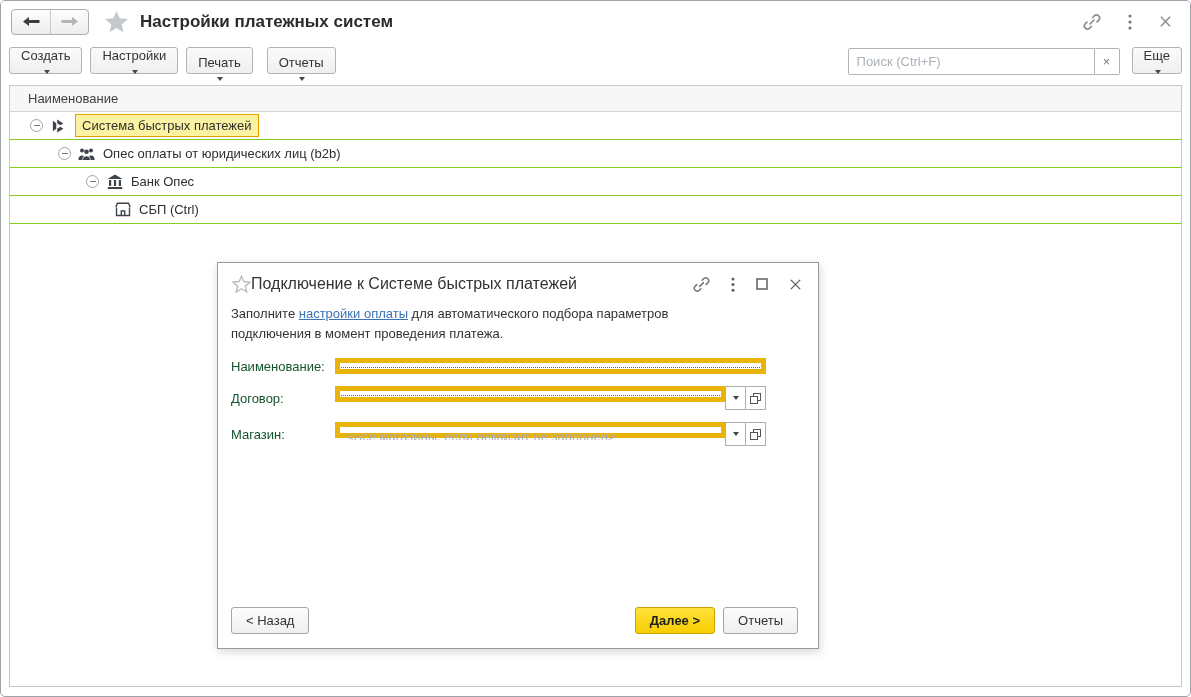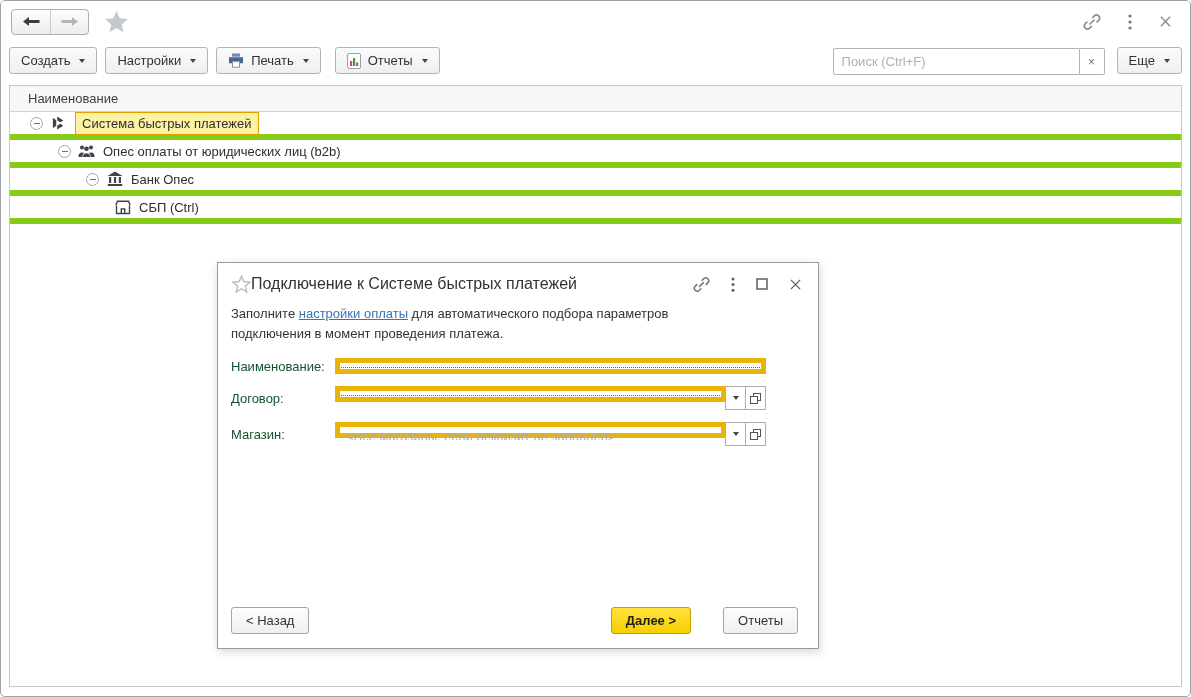--- a/index.html
+++ b/index.html
@@ -17,40 +17,40 @@
   .fav-star { margin:0 12px 0 16px; display:flex; }
   .page-title { font-size:17px; font-weight:bold; color:#2B2B2B; }
   .titlebar-icons { margin-left:auto; display:flex; align-items:center; gap:27px; }
   .icon-btn { display:flex; align-items:center; justify-content:center; cursor:pointer; }
 
   
   .toolbar { position:absolute; top:41px; left:0; right:0; height:37px;
              display:flex; align-items:center; padding:0 8px; gap:8px; background:#fff; }
   .tbtn { height:27px; display:inline-flex; align-items:center; gap:7px; padding:0 11px;
           border:1px solid #B3B3B3; border-radius:3px;
-          background:linear-gradient(#FBFBFB,#EFEFEF); font-size:13px; color:#333; cursor:pointer; }
+          background:linear-gradient(#FBFBFB,#EFEFEF); font-size:13px; color:#333; cursor:pointer;flex-direction:column; }
   .caret { width:0; height:0; border-left:3.5px solid transparent; border-right:3.5px solid transparent;
            border-top:4px solid #454545; margin-left:2px; }
   .toolbar-right { margin-left:auto; display:flex; align-items:center; }
   .search-wrap { display:flex; height:25px; }
   .search-input { width:247px; height:27px; border:1px solid #B3B3B3; border-radius:2px 0 0 2px;
                   padding:0 8px; font-size:13px; color:#333; outline:none; }
   .search-input::placeholder { color:#ABB1B7; }
   .search-clear { width:25px; height:27px; border:1px solid #B3B3B3; border-left:none;
                   border-radius:0 2px 2px 0; background:#fff; color:#707070; font-size:12px;
                   display:flex; align-items:center; justify-content:center; cursor:pointer; }
   .more-btn { margin-left:12px; }
 
   
   .grid { position:absolute; left:8px; right:8px; top:84px; bottom:9px;
           border:1px solid #C6C6C6; background:#fff; }
   .grid-header { height:26px; display:flex; align-items:center; padding-left:18px;
                  background:#F7F7F7; border-bottom:1px solid #D5D5D5;
                  font-size:13px; color:#404040; cursor:pointer; }
-  .row { height:28px; display:flex; align-items:center; border-bottom:6px solid #84cc16;
+  .row { height:28px; display:flex; align-items:center; border-bottom:1px solid #84cc16;
          font-size:13px; color:#2E2E2E; cursor:pointer; }
   .toggle { width:13px; height:13px; border:1px solid #9FA4A9; border-radius:50%;
             position:relative; flex:none; cursor:pointer; background:#fff; }
   .toggle::after { content:""; position:absolute; left:2.5px; right:2.5px; top:5px; height:1px; background:#6F747A; }
   .row-icon { width:17px; height:16px; flex:none; margin-left:7px; display:flex; align-items:center; justify-content:center; }
   .row-icon.leaf { margin-left:0; }
   .row-label { margin-left:8px; white-space:nowrap; }
   .row-label.selected { background:#FBF2A2; border:1px solid #DFA000; padding:3px 6px; margin-left:8px; }
 
   
@@ -64,21 +64,21 @@
   .dlg-form { padding:15px 52px 0 13px; }
   .frow { display:flex; align-items:center; margin-bottom:12px; }
   .flabel { width:104px; flex:none; font-size:13px; color:#14532d; }
   .fctrl { flex:1; display:flex; }
   .finput { position:relative; flex:1; height:16px; border:5px solid #eab308; background:#fff; }
   .finput input { width:100%; height:100%; border:none; outline:none; padding:0 6px; font-size:13px; color:#333; background:transparent; }
   .finput input::placeholder { color:#A9ADB3; }
   .req-line { position:absolute; left:1px; right:1px; bottom:1px; border-bottom:1px dotted #FF2B2B; pointer-events:none; }
   .combo-btn { width:21px; height:24px; flex:none; margin-left:-1px; border:1px solid #AEAEAE;
                background:#fff; display:flex; align-items:center; justify-content:center; cursor:pointer; }
-  .dlg-footer { position:absolute; left:13px; right:20px; bottom:14px; display:flex; align-items:center;gap:24px; }
+  .dlg-footer { position:absolute; left:13px; right:20px; bottom:14px; display:flex; align-items:center; }
   .btn { height:27px; padding:0 14px; border:1px solid #A5A5A5; border-radius:3px;
          background:linear-gradient(#FDFDFD,#EFEFEF); font-size:13px; color:#333; cursor:pointer; }
   .btn-next { margin-left:auto; background:linear-gradient(#FFE23C,#F7CE00);
               border-color:#C5A000; font-weight:bold; color:#1E1E1E; }
   .btn-cancel { margin-left:8px; }
 </style>
 </head>
 <body>
 
 <div class="app">
@@ -94,20 +94,21 @@
         <svg width="17" height="11" viewBox="0 0 17 11">
             <path d="M17 5.5 11 1v3H0.5v3H11v3z" fill="#B5B5B5"></path>
           </svg>
       </span>
     </div>
     <span class="fav-star icon-btn">
       <svg width="23" height="22" viewBox="0 0 24 23">
           <path d="M12 0l3.3 7.6 8.7.8-6.6 5.6 2 8.3L12 17.8 4.6 22.3l2-8.3L0 8.4l8.7-.8z" fill="#C4C8CC"></path>
         </svg>
     </span>
+    <span class="page-title">Настройки платежных систем</span>
     <span class="titlebar-icons">
       <span class="icon-btn">
         <svg width="18" height="18" viewBox="0 0 16 16" fill="none" stroke="#8A8F94" stroke-width="1.5" stroke-linecap="round">
           <path d="M6.2 9.8 9.8 6.2"></path>
             <path d="M8.6 4 10 2.6a2.75 2.75 0 0 1 3.9 3.9L12.5 7.9"></path>
             <path d="M7.4 12 6 13.4a2.75 2.75 0 0 1-3.9-3.9l1.4-1.4"></path>
         </svg>
       </span>
       <span class="icon-btn">
         <svg width="4" height="16" viewBox="0 0 4 16" fill="#787878">

